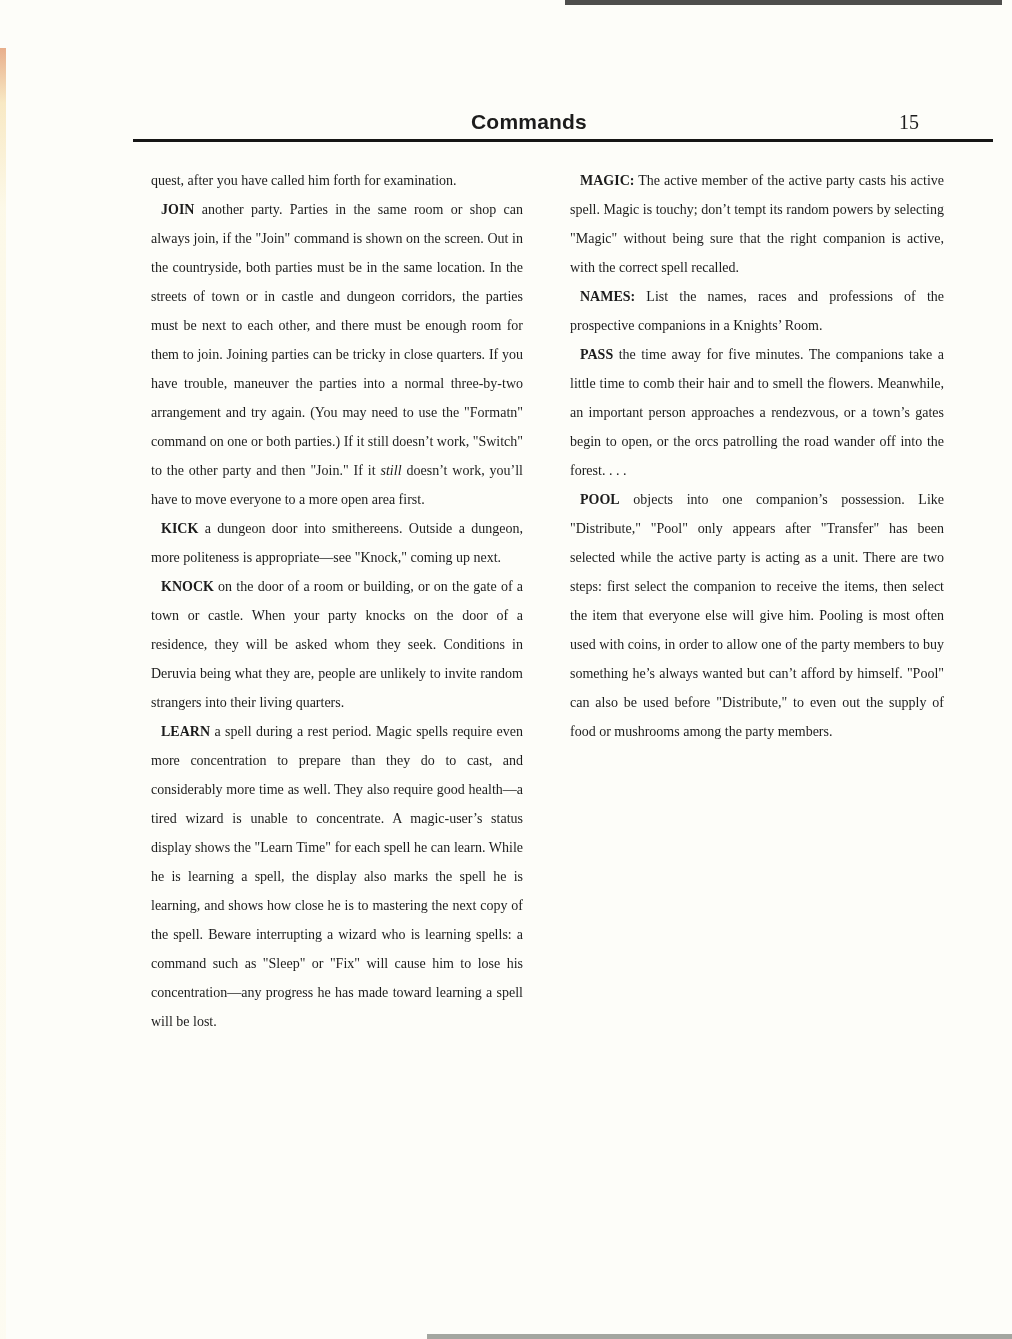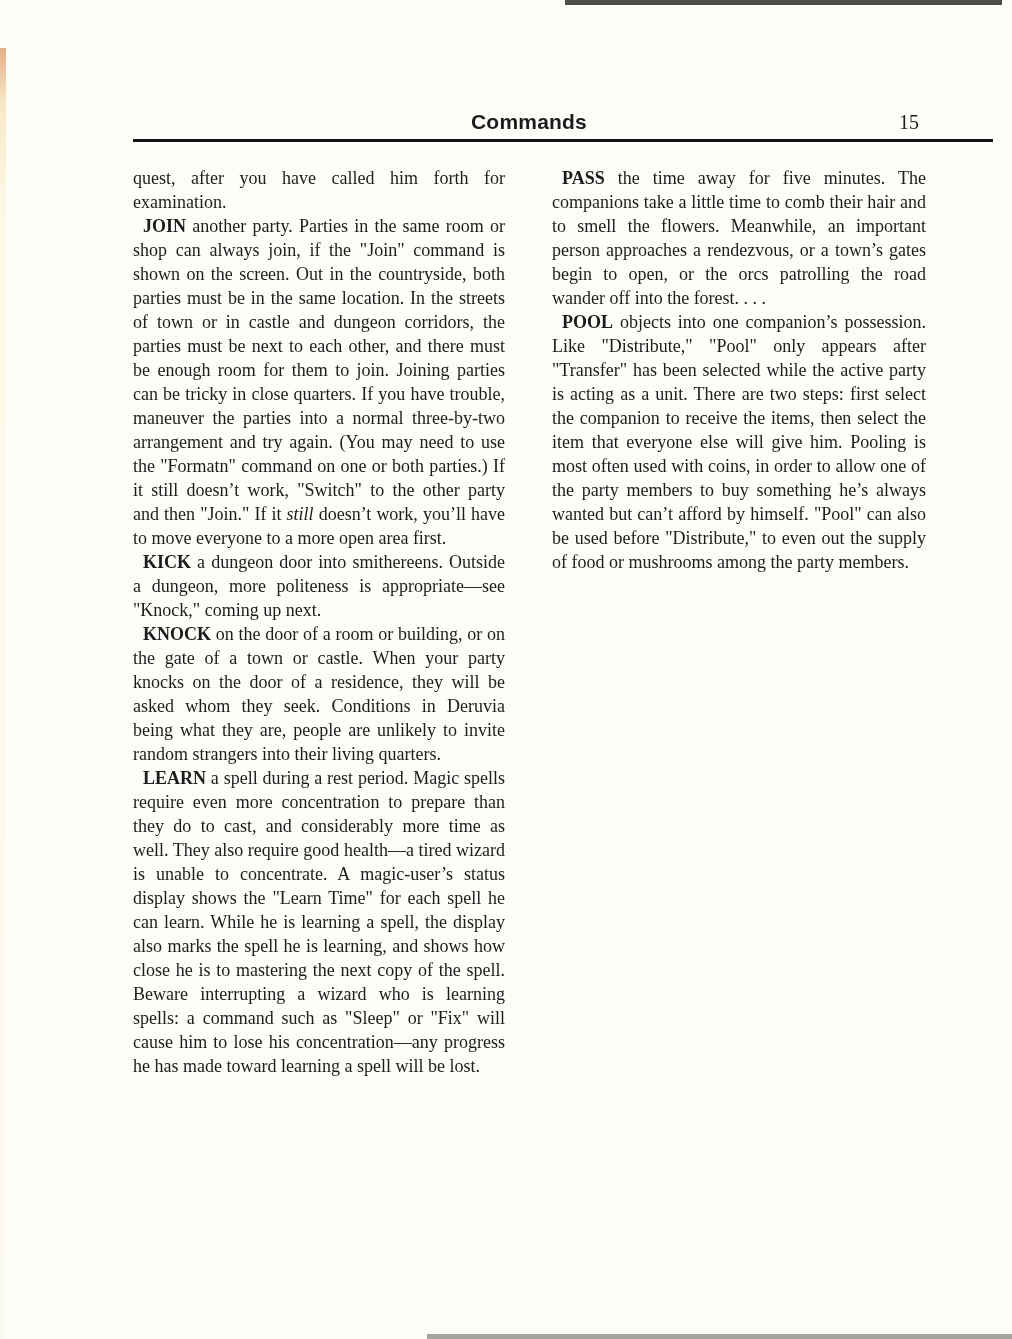--- a/index.html
+++ b/index.html
@@ -36,22 +36,22 @@
     font-family:Liberation Serif, serif;
     font-size:20px;color:var(--ink,#1c1c1c);
   }
   .rule{
     position:absolute;left:133px;top:139px;width:860px;height:3px;
     background:var(--rule,#161616);
   }
   
   .col{
     position:absolute;top:166px;
-    font-size:18px;line-height:24px;
-    text-align:justify;color:var(--ink,#1c1c1c);
+    font-size:14px;line-height:29px;
+    text-align:justify;color:var(--ink,#1c1c1c);margin-left:18px;
   }
   .col-left{left:133px;width:372px;}
   .col-right{left:552px;width:374px;}
   .col p{margin:0;}
   .col p.indent{text-indent:10px;}
   .bold{font-weight:bold;}
   .italic{font-style:italic;}
 </style>
 </head>
 <body>
@@ -69,17 +69,19 @@
 
   <main>
     <section class="col col-left">
         <p class="para"><span class="">quest, after you have called him forth for examination.</span></p>
         <p class="para indent"><span class="bold">JOIN</span><span class=""> another party. Parties in the same room or shop can always join, if the "Join" command is shown on the screen. Out in the countryside, both parties must be in the same location. In the streets of town or in castle and dungeon corridors, the parties must be next to each other, and there must be enough room for them to join. Joining parties can be tricky in close quarters. If you have trouble, maneuver the parties into a normal three-by-two arrangement and try again. (You may need to use the "Formatn" command on one or both parties.) If it still doesn’t work, "Switch" to the other party and then "Join." If it </span><span class="italic">still</span><span class=""> doesn’t work, you’ll have to move everyone to a more open area first.</span></p>
         <p class="para indent"><span class="bold">KICK</span><span class=""> a dungeon door into smithereens. Outside a dungeon, more politeness is appropriate—see "Knock," coming up next.</span></p>
         <p class="para indent"><span class="bold">KNOCK</span><span class=""> on the door of a room or building, or on the gate of a town or castle. When your party knocks on the door of a residence, they will be asked whom they seek. Conditions in Deruvia being what they are, people are unlikely to invite random strangers into their living quarters.</span></p>
         <p class="para indent"><span class="bold">LEARN</span><span class=""> a spell during a rest period. Magic spells require even more concentration to prepare than they do to cast, and considerably more time as well. They also require good health—a tired wizard is unable to concentrate. A magic-user’s status display shows the "Learn Time" for each spell he can learn. While he is learning a spell, the display also marks the spell he is learning, and shows how close he is to mastering the next copy of the spell. Beware interrupting a wizard who is learning spells: a command such as "Sleep" or "Fix" will cause him to lose his concentration—any progress he has made toward learning a spell will be lost.</span></p>
       </section>
     <section class="col col-right">
+        <p class="para indent"><span class="bold">MAGIC:</span><span class=""> The active member of the active party casts his active spell. Magic is touchy; don’t tempt its random powers by selecting "Magic" without being sure that the right companion is active, with the correct spell recalled.</span></p>
+        <p class="para indent"><span class="bold">NAMES:</span><span class=""> List the names, races and professions of the prospective companions in a Knights’ Room.</span></p>
         <p class="para indent"><span class="bold">PASS</span><span class=""> the time away for five minutes. The companions take a little time to comb their hair and to smell the flowers. Meanwhile, an important person approaches a rendezvous, or a town’s gates begin to open, or the orcs patrolling the road wander off into the forest.&nbsp;.&nbsp;.&nbsp;.</span></p>
         <p class="para indent"><span class="bold">POOL</span><span class=""> objects into one companion’s possession. Like "Distribute," "Pool" only appears after "Transfer" has been selected while the active party is acting as a unit. There are two steps: first select the companion to receive the items, then select the item that everyone else will give him. Pooling is most often used with coins, in order to allow one of the party members to buy something he’s always wanted but can’t afford by himself. "Pool" can also be used before "Distribute," to even out the supply of food or mushrooms among the party members.</span></p>
       </section>
   </main>
 </div>
 
 </body></html>

